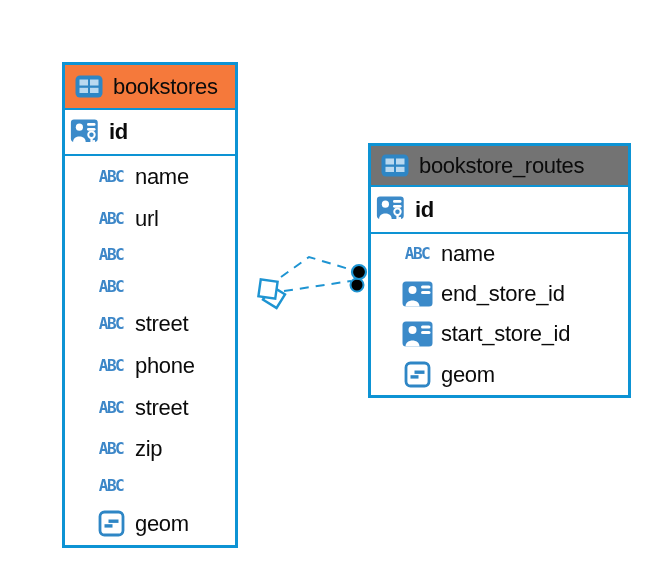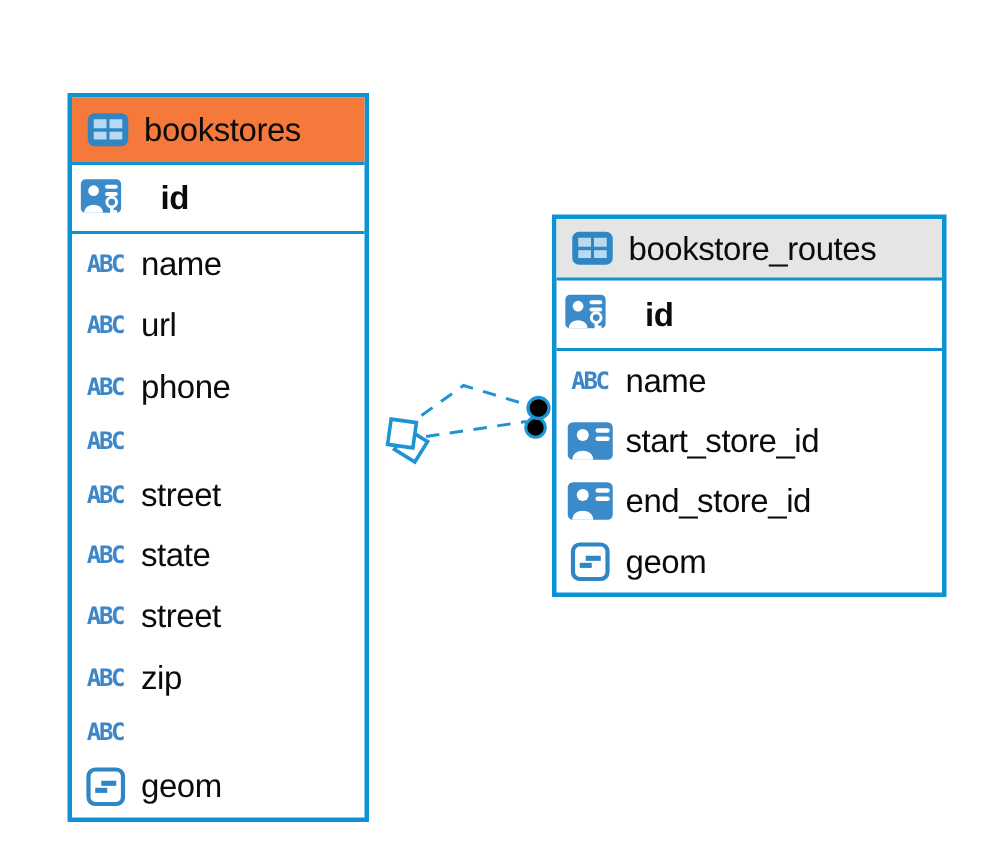--- a/index.html
+++ b/index.html
@@ -4,37 +4,37 @@
 <style>
   html,body{margin:0;padding:0;background:#ffffff;}
   .canvas{
     position:relative;width:654px;height:570px;background:#ffffff;overflow:hidden;
     font-family:"Liberation Sans",sans-serif;color:#0b0b0b;
   }
   .er-table{
     position:absolute;background:#ffffff;border:3px solid #0d93d4;
     box-sizing:border-box;display:flex;flex-direction:column;
   }
-  .er-table.t-bookstores{left:45px;top:62px;width:201px;height:486px;}
+  .er-table.t-bookstores{left:62px;top:62px;width:176px;height:486px;}
   .er-table.t-routes{left:368px;top:143px;width:263px;height:255px;}
   .thead{
     display:flex;align-items:center;gap:7px;padding:0 7px;
     border-bottom:2.5px solid #0d93d4;flex:0 0 auto;
   }
   .t-bookstores .thead{height:43px;background:#f5793b;}
-  .t-routes .thead{height:39px;background:#e5e5e5;}
+  .t-routes .thead{height:39px;background:#737373;}
   .t-title{font-size:22px;font-weight:400;letter-spacing:-0.3px;white-space:nowrap;}
   .pk-row{
-    display:flex;align-items:center;gap:20px;padding:0 5px;
+    display:flex;align-items:center;gap:5px;padding:0 5px;
     border-bottom:2.5px solid #0d93d4;flex:0 0 auto;
   }
   .t-bookstores .pk-row{height:44px;}
   .t-routes .pk-row{height:45px;}
   .pk-row .lbl{font-weight:700;}
-  .col-row{display:flex;align-items:center;gap:7px;padding:0 5px;flex:1 1 auto;}
+  .col-row{display:flex;align-items:center;gap:7px;padding:0 5px;flex:1 1 auto;margin-left:24px;}
   .lbl{font-size:22px;letter-spacing:-0.3px;white-space:nowrap;}
   .ic{flex:0 0 auto;display:flex;align-items:center;justify-content:center;width:34px;}
   .abc{
     font-family:"DejaVu Sans Mono",monospace;font-weight:700;font-size:16px;
     letter-spacing:-1.5px;color:#3d87c8;line-height:1;
   }
   .overlay{position:absolute;left:0;top:0;pointer-events:none;}
 </style>
 </head>
 <body>
@@ -73,32 +73,31 @@
     <div class="col-row">
       <span class="ic abc">ABC</span>
       <span class="lbl">name</span>
     </div>
     <div class="col-row">
       <span class="ic abc">ABC</span>
       <span class="lbl">url</span>
     </div>
     <div class="col-row">
       <span class="ic abc">ABC</span>
+    </div>
+    <div class="col-row">
+      <span class="ic abc">ABC</span>
+    </div>
+    <div class="col-row">
+      <span class="ic abc">ABC</span>
+      <span class="lbl">street</span>
+    </div>
+    <div class="col-row">
+      <span class="ic abc">ABC</span>
       <span class="lbl">phone</span>
-    </div>
-    <div class="col-row">
-      <span class="ic abc">ABC</span>
-    </div>
-    <div class="col-row">
-      <span class="ic abc">ABC</span>
-      <span class="lbl">street</span>
-    </div>
-    <div class="col-row">
-      <span class="ic abc">ABC</span>
-      <span class="lbl">state</span>
     </div>
     <div class="col-row">
       <span class="ic abc">ABC</span>
       <span class="lbl">street</span>
     </div>
     <div class="col-row">
       <span class="ic abc">ABC</span>
       <span class="lbl">zip</span>
     </div>
     <div class="col-row">
@@ -152,33 +151,33 @@
     <div class="col-row">
       <span class="ic">
         <svg width="31" height="26" viewBox="0 0 31 26">
           <rect x="0.5" y="0.5" width="30" height="25" rx="3.5" fill="#3b8ac9"></rect>
           <circle cx="10.5" cy="9" r="4" fill="#ffffff"></circle>
           <path d="M3.5 25.5 C3.5 17.5 17.5 17.5 17.5 25.5 Z" fill="#ffffff"></path>
           <rect x="19" y="4.5" width="9.5" height="3" rx="1.5" fill="#ffffff"></rect>
           <rect x="19" y="10" width="9.5" height="3" rx="1.5" fill="#ffffff"></rect>
         </svg>
       </span>
-      <span class="lbl">start_store_id</span>
+      <span class="lbl">end_store_id</span>
     </div>
     <div class="col-row">
       <span class="ic">
         <svg width="31" height="26" viewBox="0 0 31 26">
           <rect x="0.5" y="0.5" width="30" height="25" rx="3.5" fill="#3b8ac9"></rect>
           <circle cx="10.5" cy="9" r="4" fill="#ffffff"></circle>
           <path d="M3.5 25.5 C3.5 17.5 17.5 17.5 17.5 25.5 Z" fill="#ffffff"></path>
           <rect x="19" y="4.5" width="9.5" height="3" rx="1.5" fill="#ffffff"></rect>
           <rect x="19" y="10" width="9.5" height="3" rx="1.5" fill="#ffffff"></rect>
         </svg>
       </span>
-      <span class="lbl">end_store_id</span>
+      <span class="lbl">start_store_id</span>
     </div>
     <div class="col-row">
       <span class="ic">
         <svg width="27" height="27" viewBox="0 0 27 27">
           <rect x="2" y="2" width="23" height="23" rx="4.5" fill="none" stroke="#2e86c5" stroke-width="2.8"></rect>
           <rect x="10.5" y="9.5" width="10" height="3.4" fill="#2e86c5"></rect>
           <rect x="6.5" y="14.2" width="8" height="3.4" fill="#2e86c5"></rect>
         </svg>
       </span>
       <span class="lbl">geom</span>

